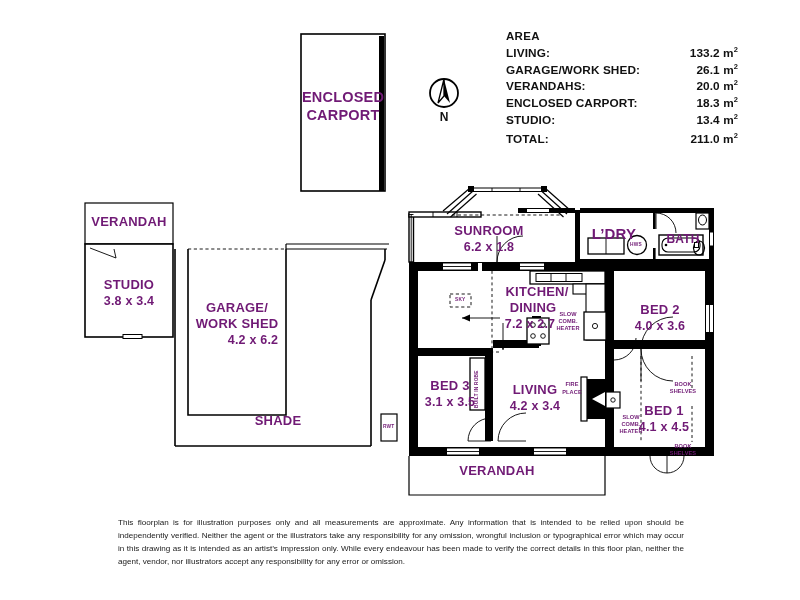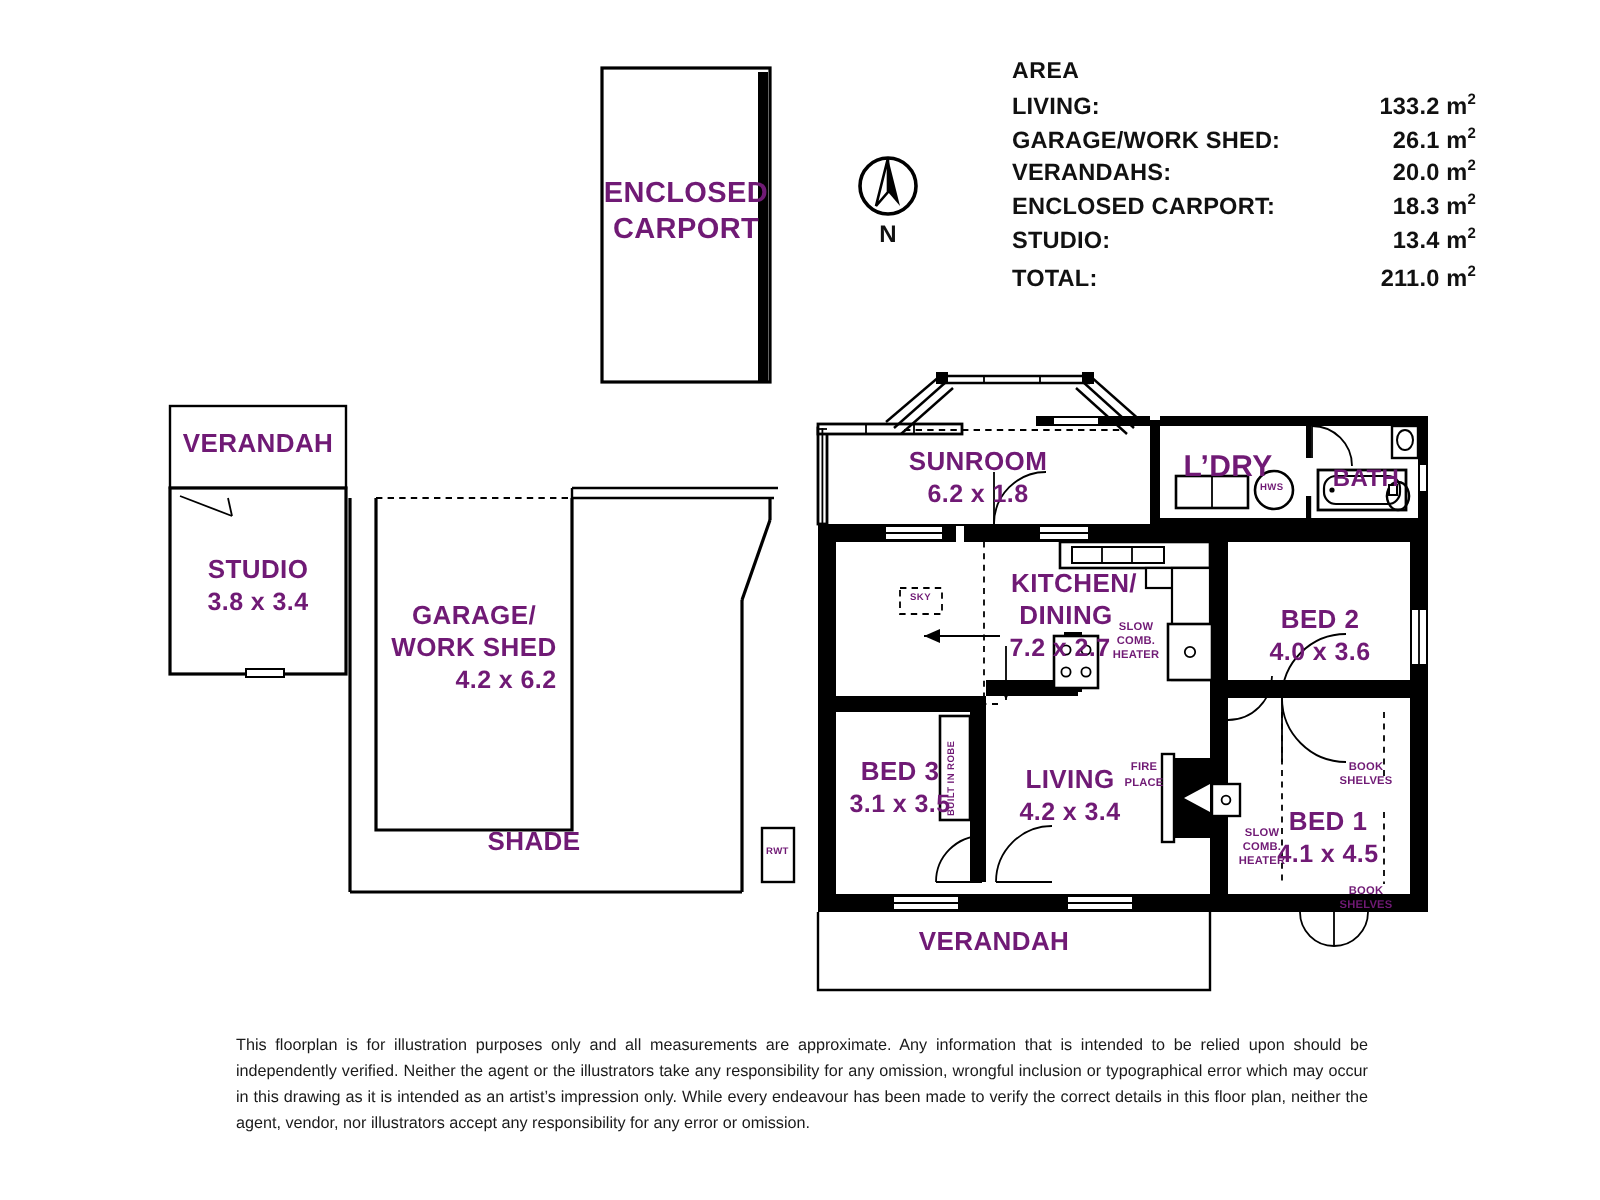--- a/index.html
+++ b/index.html
@@ -316,21 +316,21 @@
 <div class="lbl ctr room-name big" style="left:343px;top:107px;">CARPORT</div>
 
 <div class="lbl ctr room-name" style="left:129px;top:215px;">VERANDAH</div>
 <div class="lbl ctr room-name" style="left:129px;top:278px;">STUDIO</div>
 <div class="lbl ctr room-dim" style="left:129px;top:294px;">3.8 x 3.4</div>
 
 <div class="lbl ctr room-name" style="left:237px;top:301px;">GARAGE/</div>
 <div class="lbl ctr room-name" style="left:237px;top:317px;">WORK SHED</div>
 <div class="lbl ctr room-dim" style="left:237px;top:333px;margin-left:16px;">4.2 x 6.2</div>
 
-<div class="lbl ctr room-name" style="left:267px;top:414px;">SHADE</div>
+<div class="lbl ctr room-name" style="left:278px;top:414px;">SHADE</div>
 
 <div class="lbl ctr room-name" style="left:489px;top:224px;">SUNROOM</div>
 <div class="lbl ctr room-dim" style="left:489px;top:240px;">6.2 x 1.8</div>
 
 <div class="lbl ctr room-name" style="left:614px;top:226px;font-size:15px;">L’DRY</div>
 <div class="lbl ctr room-name" style="left:683px;top:222px;font-size:12px;margin-top:11px;">BATH</div>
 
 <div class="lbl ctr room-name" style="left:537px;top:285px;">KITCHEN/</div>
 <div class="lbl ctr room-name" style="left:533px;top:301px;">DINING</div>
 <div class="lbl ctr room-dim" style="left:530px;top:317px;">7.2 x 2.7</div>

